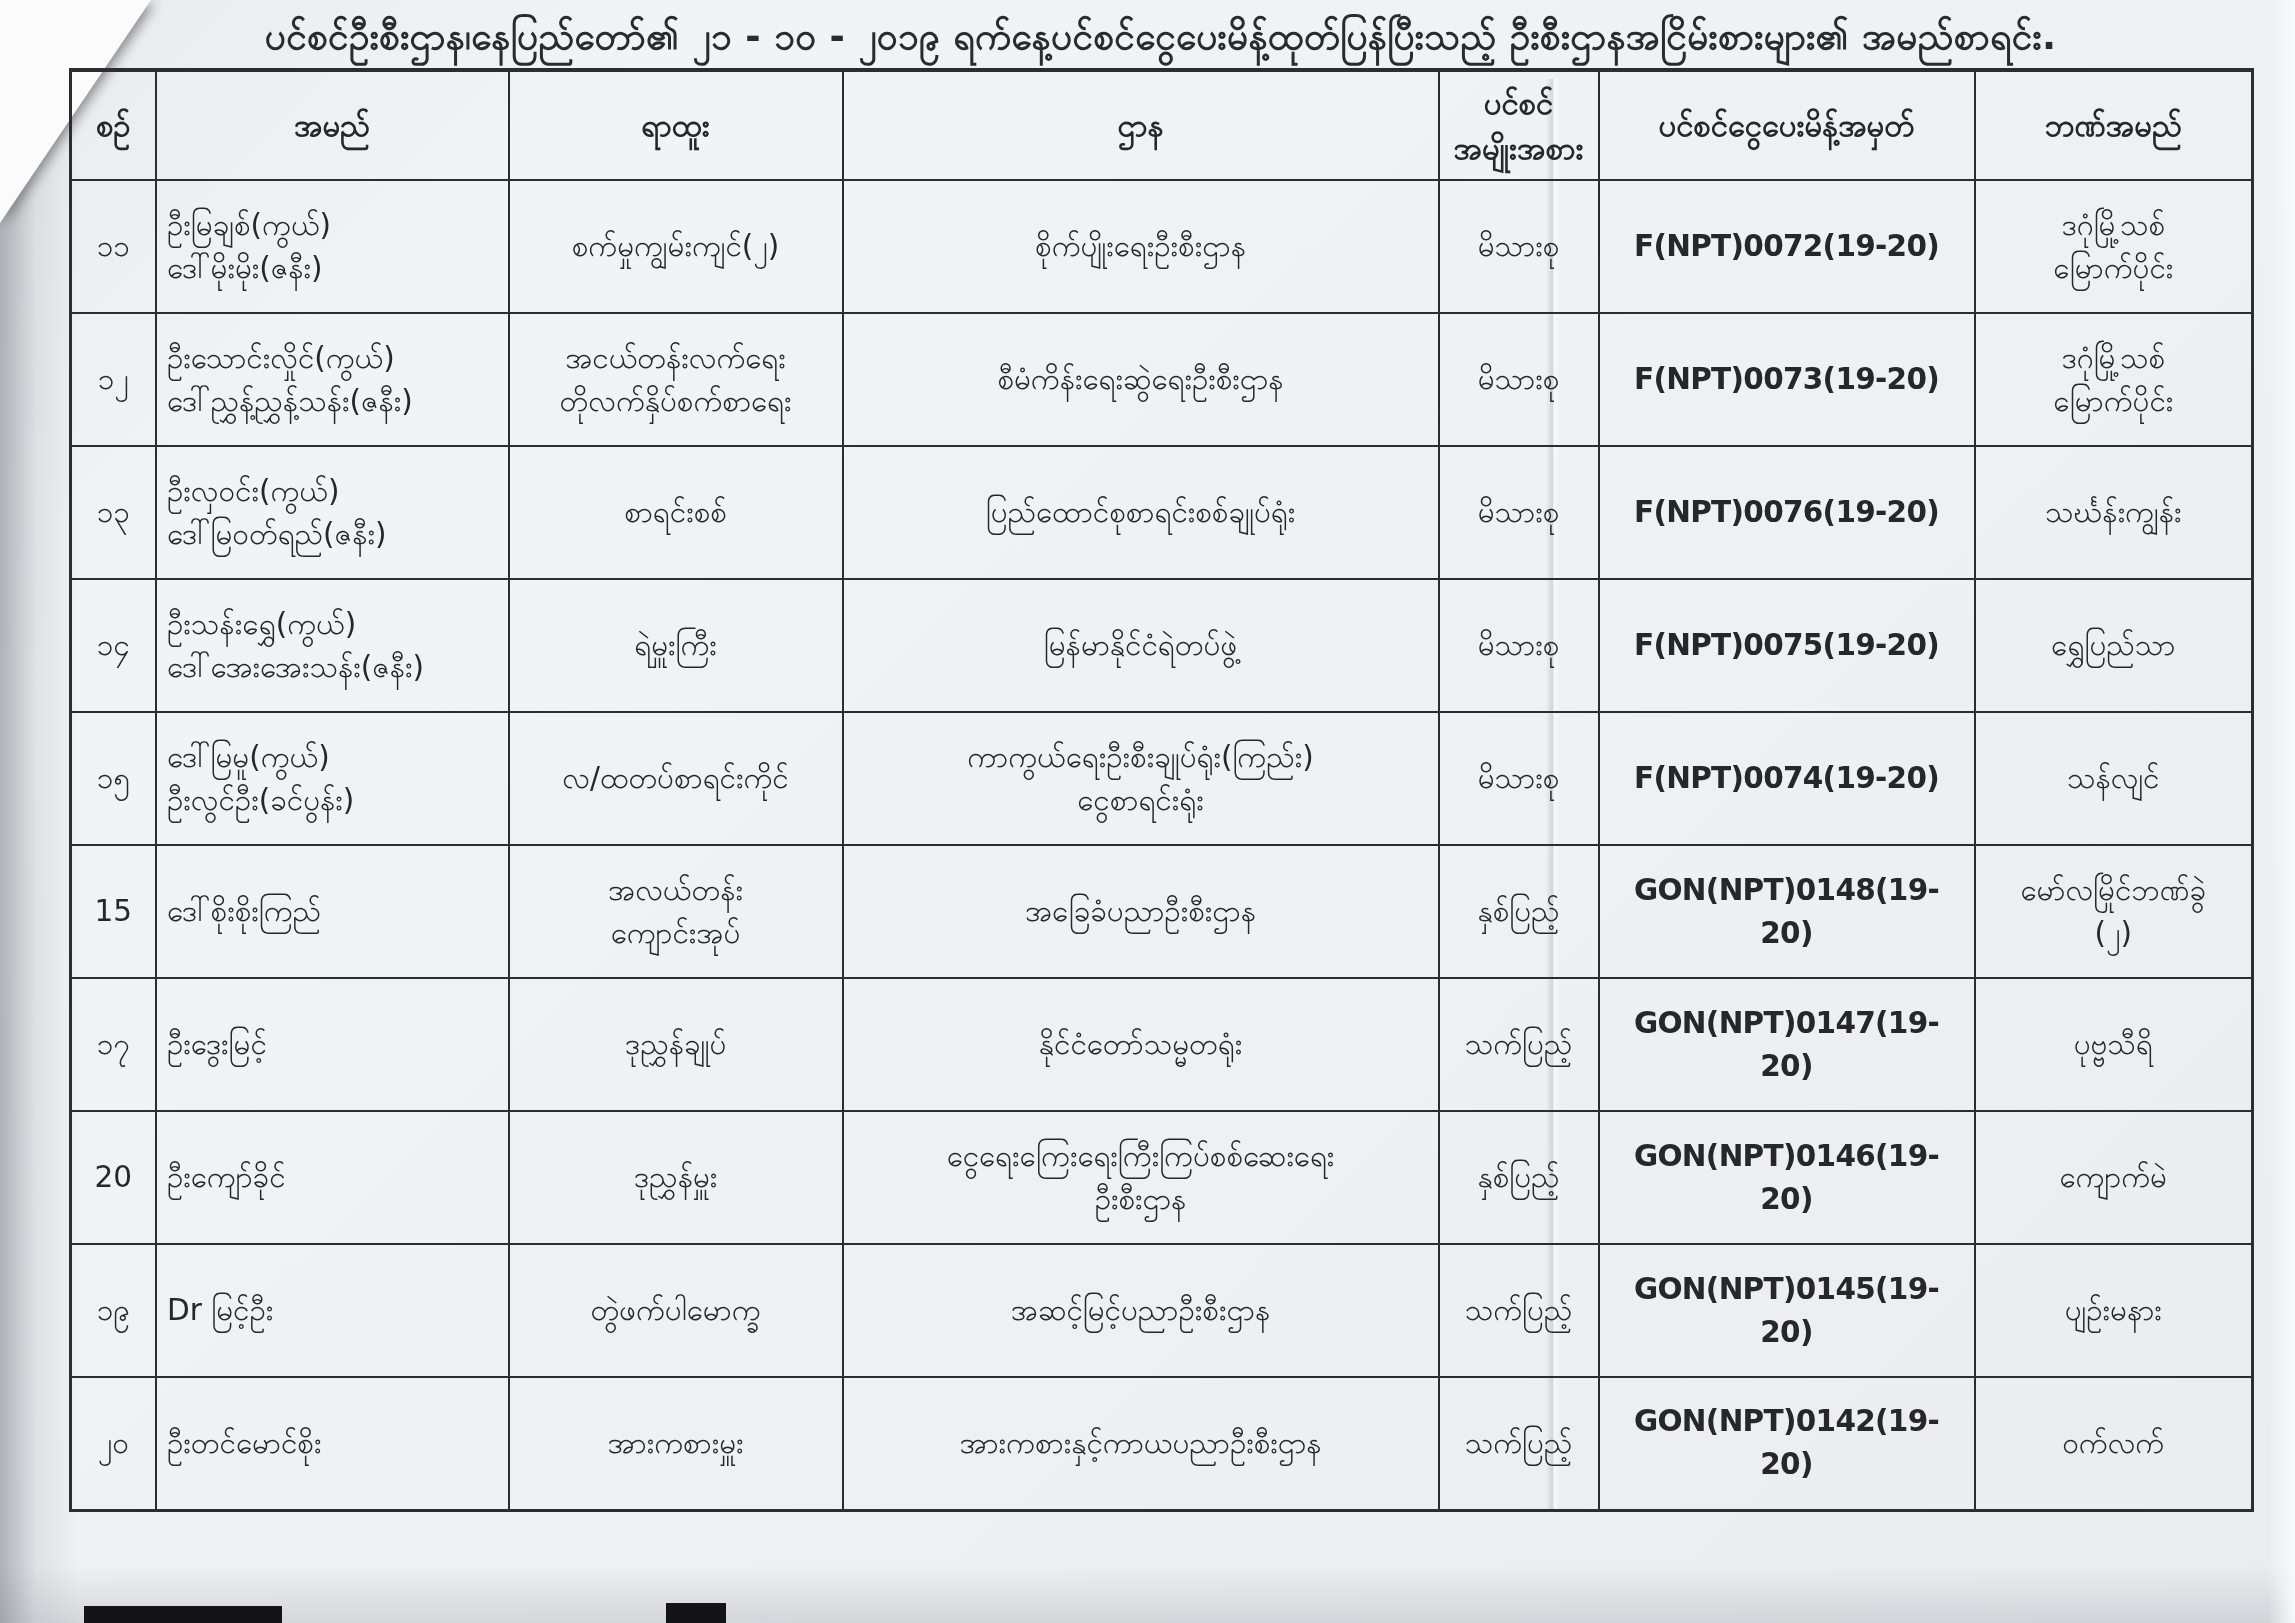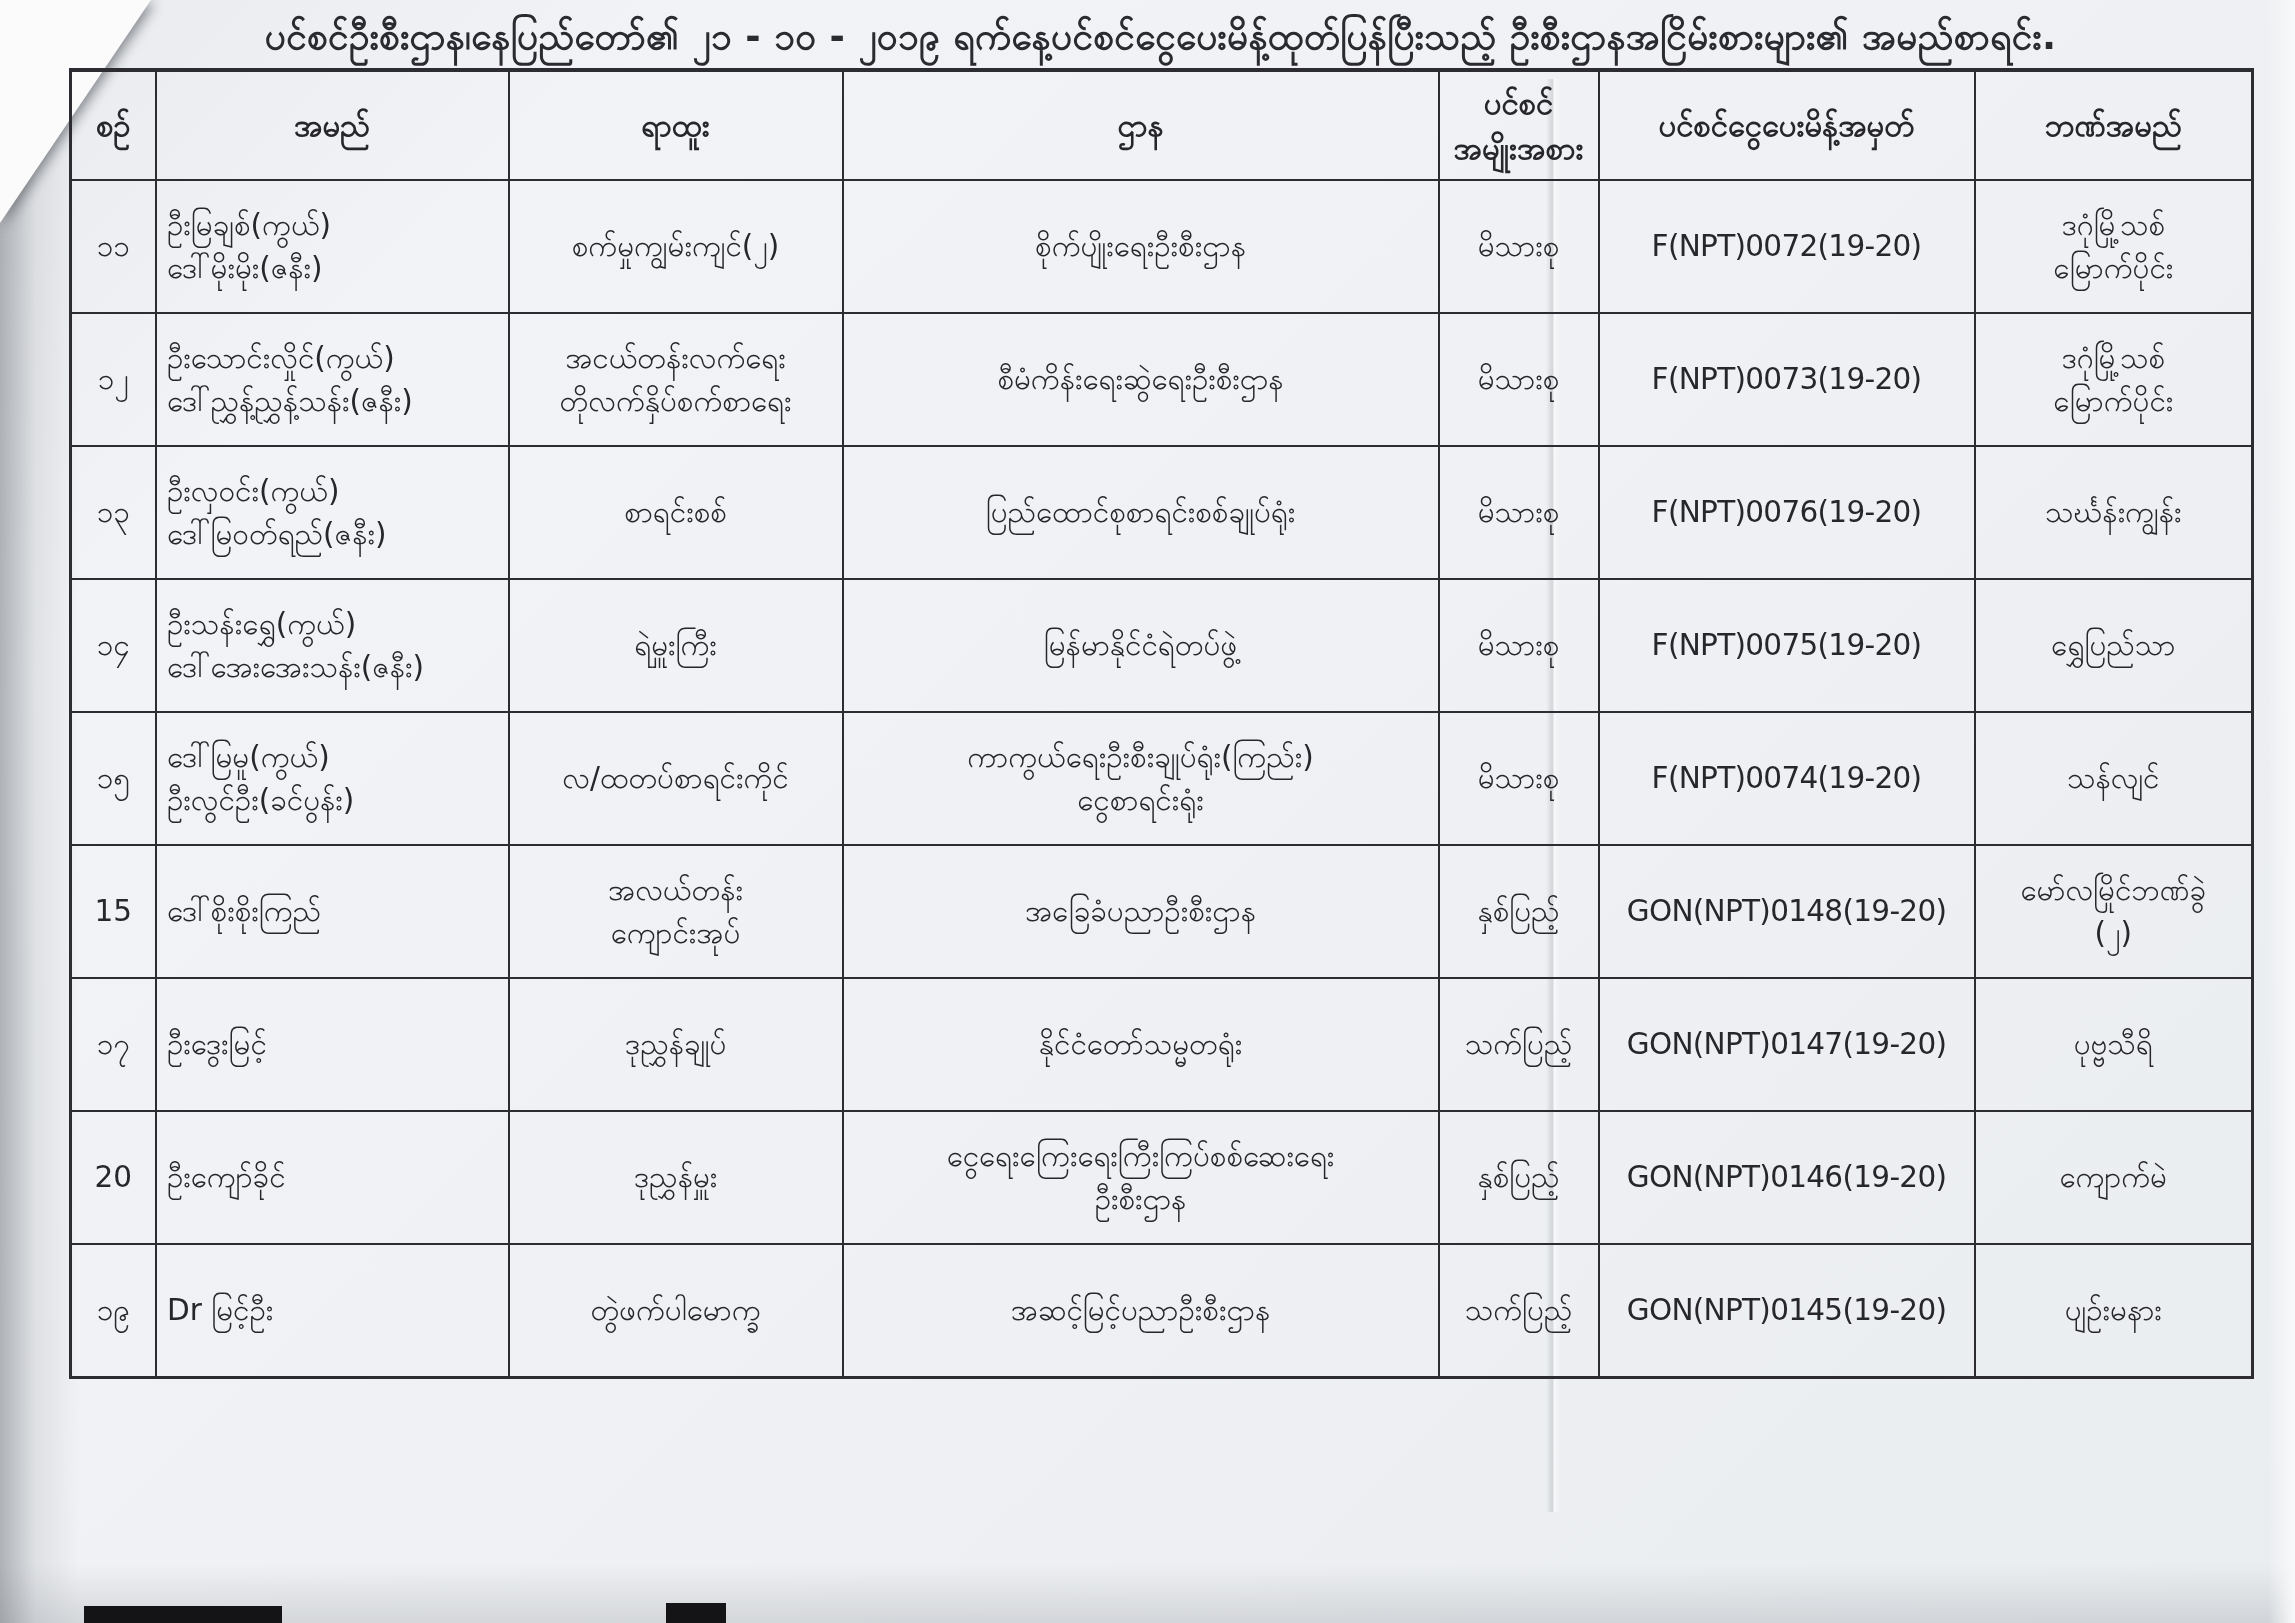--- a/index.html
+++ b/index.html
@@ -77,21 +77,21 @@
     font-size:31px;
     text-align:center;
     height:110px;
   }
   table.roster tbody tr{height:133px;}
   td.c-no{text-align:center;}
   td.c-name{text-align:left;}
   td.c-pos,td.c-dept,td.c-type,td.c-bank{text-align:center;}
   td.c-num{
     text-align:center;
-    font-weight:400;
+    font-weight:700;
     letter-spacing:-0.7px;
     font-size:30px;
   }
 </style>
 </head>
 <body>
 
 <div class="page">
 
   <div class="corner-fold"></div>
@@ -222,17 +222,26 @@
     <tr>
       <td class="c-no">၁၉</td>
       <td class="c-name">Dr မြင့်ဦး</td>
       <td class="c-pos">တွဲဖက်ပါမောက္ခ</td>
       <td class="c-dept">အဆင့်မြင့်ပညာဦးစီးဌာန</td>
       <td class="c-type">သက်ပြည့်</td>
       <td class="c-num">GON(NPT)0145(19-20)</td>
       <td class="c-bank">ပျဉ်းမနား</td>
     </tr>
 
+    <tr>
+      <td class="c-no">၂၀</td>
+      <td class="c-name">ဦးတင်မောင်စိုး</td>
+      <td class="c-pos">အားကစားမှူး</td>
+      <td class="c-dept">အားကစားနှင့်ကာယပညာဦးစီးဌာန</td>
+      <td class="c-type">သက်ပြည့်</td>
+      <td class="c-num">GON(NPT)0142(19-20)</td>
+      <td class="c-bank">ဝက်လက်</td>
+    </tr>
   </tbody>
   </table>
 
 </div>
 
 
 </body></html>

